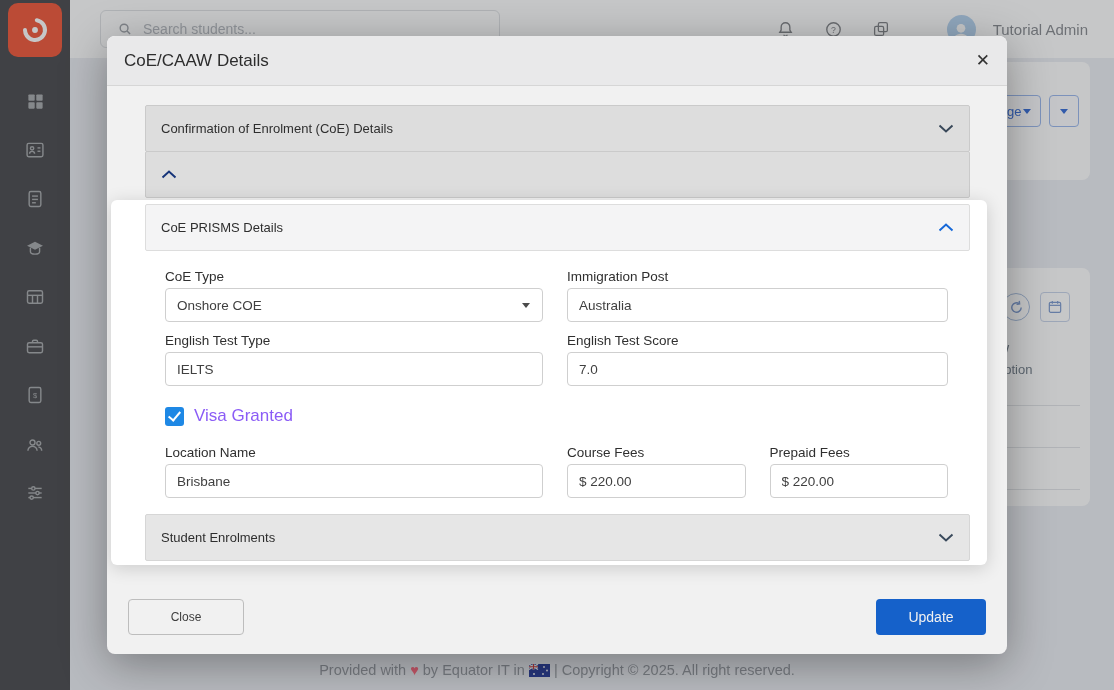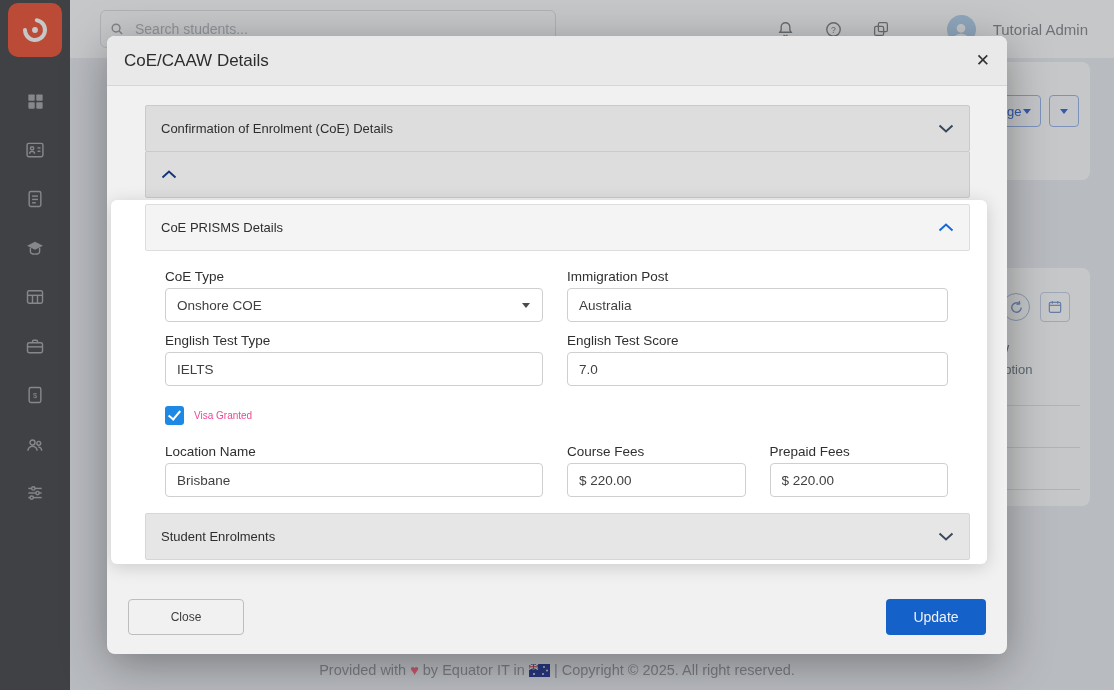--- a/index.html
+++ b/index.html
@@ -11,22 +11,22 @@
   .sidebar { position:absolute; left:0; top:0; bottom:0; width:70px; background:#4d4d50; z-index:2; }
   .logo { width:54px; height:54px; margin:3px auto 0; border-radius:10px; background:#f05a3c;
     display:flex; align-items:center; justify-content:center; cursor:pointer; }
   .side-nav { padding-top:34px; }
   .side-item { width:20px; height:20px; margin:0 auto 29px; cursor:pointer; display:flex;
     align-items:center; justify-content:center; }
   .side-item svg { display:block; }
 
   
   .topbar { position:absolute; left:70px; right:0; top:0; height:58px; background:#ffffff; }
-  .search { position:absolute; left:30px; top:10px; width:456px; height:38px; border:1px solid #e1e3e6;
-    border-radius:6px; background:#fff; display:flex; align-items:center; padding:0 8px; gap:9px; }
+  .search { position:absolute; left:30px; top:10px; width:400px; height:38px; border:1px solid #e1e3e6;
+    border-radius:6px; background:#fff; display:flex; align-items:center; padding:0 16px; gap:9px; }
   .search input { border:none; outline:none; flex:1; font-size:14px; color:#555;
     font-family:inherit; background:transparent; }
   .search input::placeholder { color:#b8bcc2; }
   .topbar-right { position:absolute; right:26px; top:0; height:58px; display:flex; align-items:center; gap:29px; }
   .tb-icon { display:flex; cursor:pointer; }
   .avatar { width:29px; height:29px; border-radius:50%; background:#b7d4f0; overflow:hidden;
     display:flex; align-items:flex-end; justify-content:center; cursor:pointer; margin-left:28px; }
   .user-name { font-size:15px; color:#8a8d92; cursor:pointer; margin-left:-12px; white-space:nowrap; }
 
   
@@ -83,27 +83,27 @@
   .field label { display:block; font-size:13.5px; line-height:14px; color:#2f2f2f; margin-bottom:4px; }
   .tinput, .tselect { width:100%; height:34px; border:1px solid #cfcfcf; border-radius:4px;
     font-size:13.5px; color:#404040; padding:0 11px; background:#fff; font-family:inherit; outline:none; }
   .tselect { display:flex; align-items:center; position:relative; cursor:pointer; padding-right:40px; }
   .sel-caret { position:absolute; right:12px; top:50%; margin-top:-2px; border-left:4px solid transparent;
     border-right:4px solid transparent; border-top:5px solid #4b4b4b; }
   .check-row { display:flex; align-items:center; gap:10px; margin:20px 0 20px; }
   .checkbox { width:19px; height:19px; background:#1e88e5; border-radius:3px; position:relative; cursor:pointer; }
   .checkbox::after { content:""; position:absolute; left:6px; top:2px; width:5px; height:10px;
     border:solid #fff; border-width:0 2px 2px 0; transform:rotate(40deg); }
-  .check-row label { font-size:10px; color:#ec4899; cursor:pointer; }
+  .check-row label { font-size:17px; color:#8b5cf6; cursor:pointer; }
 
   .modal-footer { position:absolute; left:21px; right:21px; bottom:19px; display:flex;
     justify-content:space-between; }
   .btn-close { width:116px; height:36px; background:#fff; border:1px solid #c8c8c8; border-radius:4px;
     font-size:12px; color:#3f3f3f; font-family:inherit; cursor:pointer; }
-  .btn-update { width:100px; height:36px; background:#1365d6; border:none; border-radius:4px;
+  .btn-update { width:110px; height:36px; background:#1365d6; border:none; border-radius:4px;
     font-size:14px; color:#fff; font-family:inherit; cursor:pointer; }
 </style>
 </head>
 <body>
 
 <div class="page">
 
   <header class="topbar">
     <div class="search">
       <span style="display:flex;">

